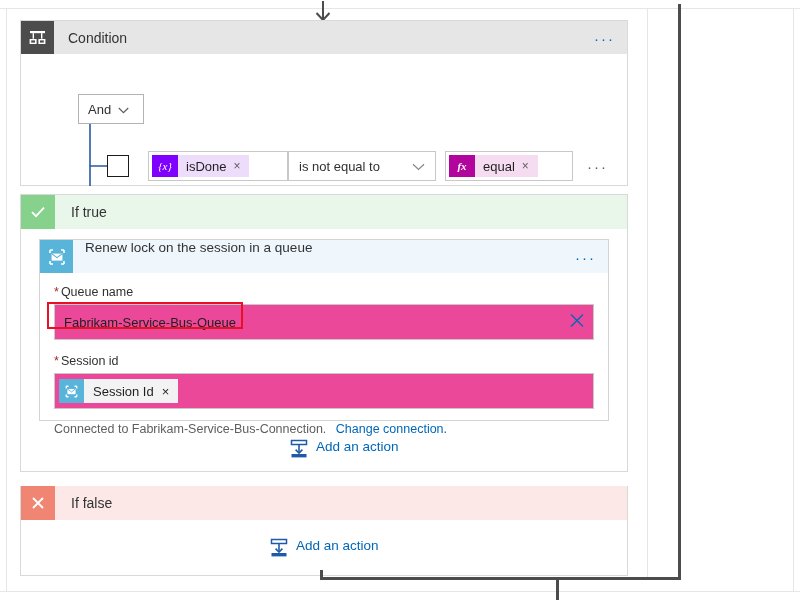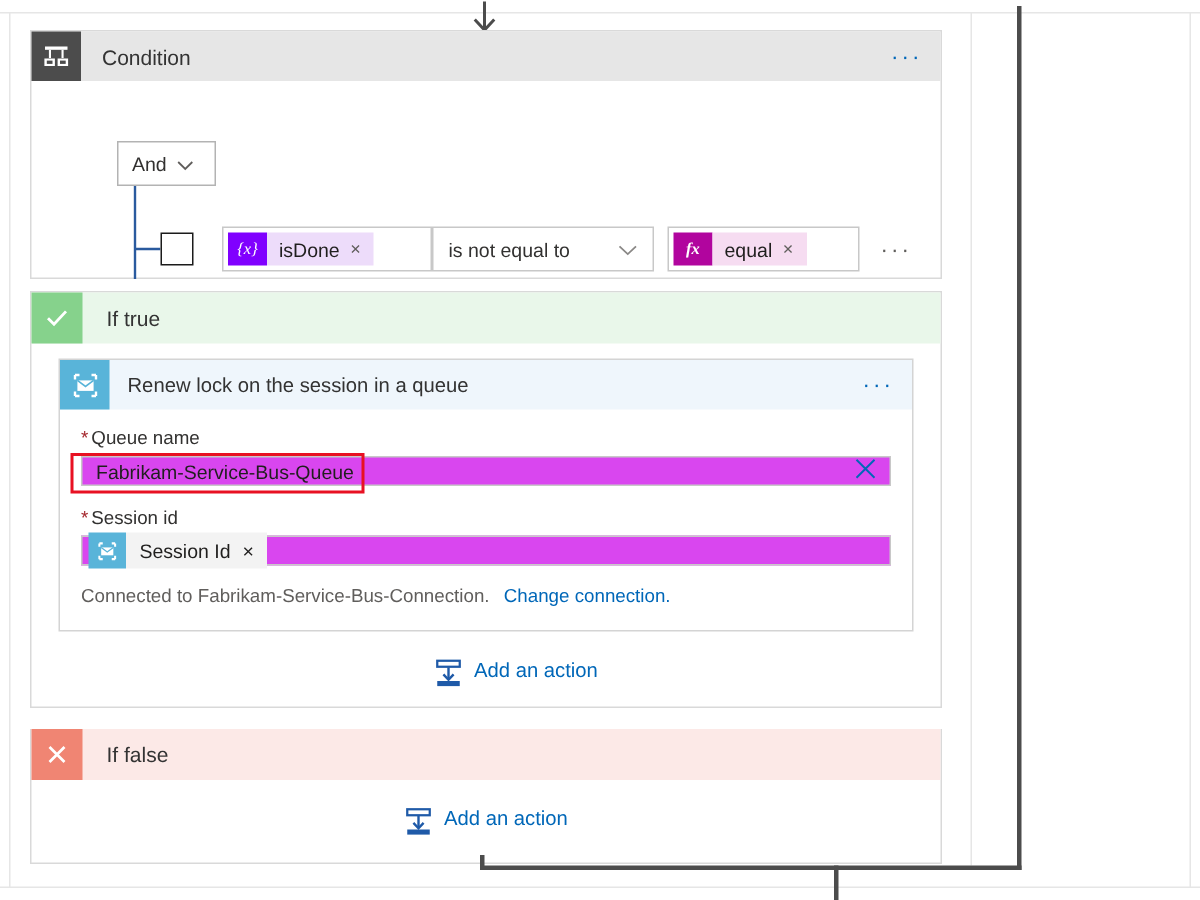--- a/index.html
+++ b/index.html
@@ -105,29 +105,29 @@
   .branch-ic{width:34px;height:34px;flex:0 0 34px;display:flex;align-items:center;justify-content:center;}
   .branch-ic.true{background:#86d28c;}
   .branch-ic.false{background:#f08573;}
   .branch-label{margin-left:16px;font-size:14px;color:#333;}
 
   
   #action-card{
     position:absolute;left:18px;top:44px;width:570px;height:182px;
     border:1px solid #d4d4d4;background:#fff;box-sizing:border-box;
   }
-  .act-header{height:33px;background:#eff6fc;display:flex;align-items:center;position:relative;}
+  .act-header{height:33px;background:#eff6fc;display:flex;position:relative;}
   .act-icon{width:33px;height:33px;flex:0 0 33px;background:#59b4d9;display:flex;align-items:center;justify-content:center;}
   .act-title{margin-left:12px;font-size:13.5px;color:#333;}
 
   .act-body{padding:12px 14px 0 14px;}
   .flabel{font-size:12.5px;color:#323130;margin-bottom:5px;}
   .req{color:#a4262c;margin-right:2px;}
 
-  .inputwrap{position:relative;height:20px;border:1px solid #c8c8c8;box-sizing:border-box;background:#d946ef;display:flex;align-items:center;}
+  .inputwrap{position:relative;height:36px;border:1px solid #c8c8c8;box-sizing:border-box;background:#ec4899;display:flex;align-items:center;}
   #queue-input{padding-left:9px;font-size:13px;color:#201f1e;}
   .clear-x{position:absolute;right:9px;top:50%;transform:translateY(-50%);}
 
   #session-wrap{margin-top:0px;}
   .sess-token{display:flex;align-items:center;height:24px;margin-left:4px;border:0;}
   .sess-badge{width:25px;height:24px;background:#59b4d9;display:flex;align-items:center;justify-content:center;}
   .sess-body{height:24px;background:#f3f3f3;display:flex;align-items:center;gap:8px;padding:0 9px;font-size:13px;color:#201f1e;}
 
   .conn-line{margin-top:13px;font-size:12.5px;color:#605e5c;}
   .conn-link{color:#0067b8;margin-left:6px;}

